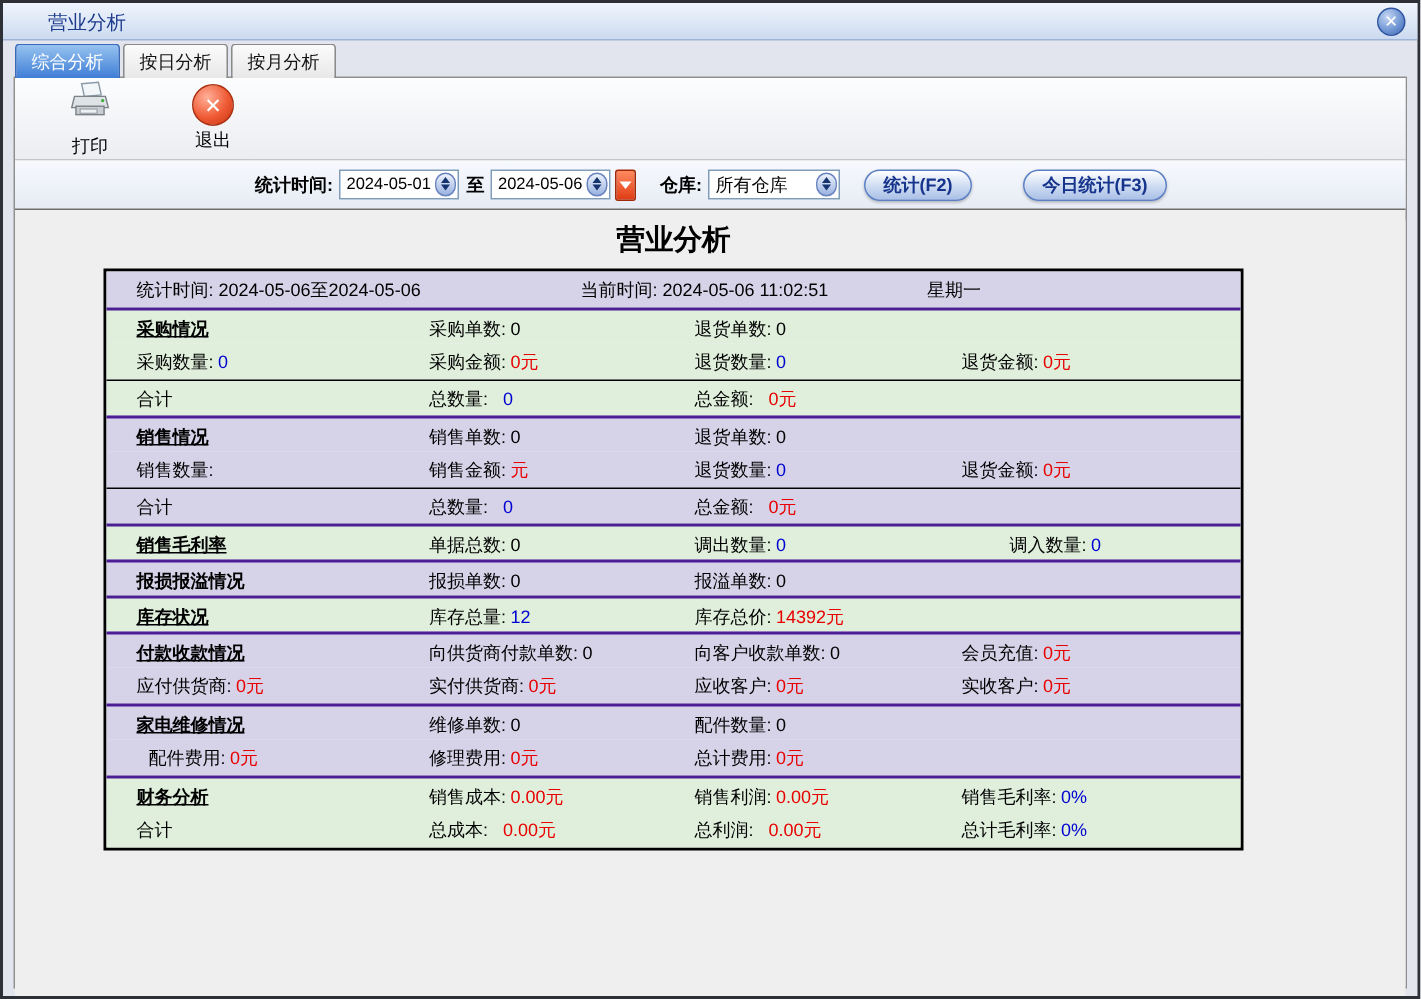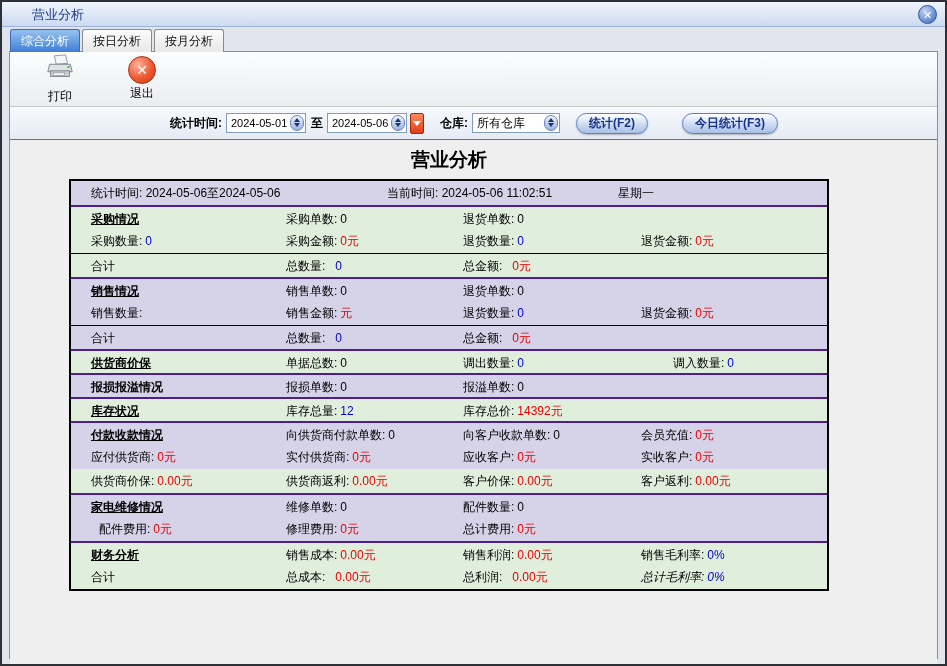--- a/index.html
+++ b/index.html
@@ -165,21 +165,21 @@
             <div class="t-cell" style="left: 215px;"><span class="t-lab">销售金额:</span><span class="t-val vr">元</span></div>
             <div class="t-cell" style="left: 392px;"><span class="t-lab">退货数量:</span><span class="t-val vb">0</span></div>
             <div class="t-cell" style="left: 570px;"><span class="t-lab">退货金额:</span><span class="t-val vr">0元</span></div>
           </div>
           <div class="t-row bg-l bt1">
             <div class="t-cell" style="left: 20px;"><span class="t-lab">合计</span></div>
             <div class="t-cell" style="left: 215px;"><span class="t-lab">总数量:</span><span class="t-val vb vg">0</span></div>
             <div class="t-cell" style="left: 392px;"><span class="t-lab">总金额:</span><span class="t-val vr vg">0元</span></div>
           </div>
           <div class="t-row bg-g bt2">
-            <div class="t-cell" style="left: 20px;"><span class="t-lab sec u">供货商价保</span></div>
+            <div class="t-cell" style="left: 20px;"><span class="t-lab sec u">销售毛利率</span></div>
             <div class="t-cell" style="left: 215px;"><span class="t-lab">单据总数:</span><span class="t-val">0</span></div>
             <div class="t-cell" style="left: 392px;"><span class="t-lab">调出数量:</span><span class="t-val vb">0</span></div>
             <div class="t-cell" style="left: 602px;"><span class="t-lab">调入数量:</span><span class="t-val vb">0</span></div>
           </div>
           <div class="t-row bg-l bt2">
             <div class="t-cell" style="left: 20px;"><span class="t-lab sec">报损报溢情况</span></div>
             <div class="t-cell" style="left: 215px;"><span class="t-lab">报损单数:</span><span class="t-val">0</span></div>
             <div class="t-cell" style="left: 392px;"><span class="t-lab">报溢单数:</span><span class="t-val">0</span></div>
           </div>
           <div class="t-row bg-g bt2">
@@ -192,45 +192,39 @@
             <div class="t-cell" style="left: 215px;"><span class="t-lab">向供货商付款单数:</span><span class="t-val">0</span></div>
             <div class="t-cell" style="left: 392px;"><span class="t-lab">向客户收款单数:</span><span class="t-val">0</span></div>
             <div class="t-cell" style="left: 570px;"><span class="t-lab">会员充值:</span><span class="t-val vr">0元</span></div>
           </div>
           <div class="t-row bg-l">
             <div class="t-cell" style="left: 20px;"><span class="t-lab">应付供货商:</span><span class="t-val vr">0元</span></div>
             <div class="t-cell" style="left: 215px;"><span class="t-lab">实付供货商:</span><span class="t-val vr">0元</span></div>
             <div class="t-cell" style="left: 392px;"><span class="t-lab">应收客户:</span><span class="t-val vr">0元</span></div>
             <div class="t-cell" style="left: 570px;"><span class="t-lab">实收客户:</span><span class="t-val vr">0元</span></div>
           </div>
-          <div class="t-row bg-g">
-            <div class="t-cell" style="left: 20px;"><span class="t-lab">供货商价保:</span><span class="t-val vr">0.00元</span></div>
-            <div class="t-cell" style="left: 215px;"><span class="t-lab">供货商返利:</span><span class="t-val vr">0.00元</span></div>
-            <div class="t-cell" style="left: 392px;"><span class="t-lab">客户价保:</span><span class="t-val vr">0.00元</span></div>
-            <div class="t-cell" style="left: 570px;"><span class="t-lab">客户返利:</span><span class="t-val vr">0.00元</span></div>
-          </div>
           <div class="t-row bg-l bt2">
             <div class="t-cell" style="left: 20px;"><span class="t-lab sec u">家电维修情况</span></div>
             <div class="t-cell" style="left: 215px;"><span class="t-lab">维修单数:</span><span class="t-val">0</span></div>
             <div class="t-cell" style="left: 392px;"><span class="t-lab">配件数量:</span><span class="t-val">0</span></div>
           </div>
           <div class="t-row bg-l">
             <div class="t-cell" style="left: 28px;"><span class="t-lab">配件费用:</span><span class="t-val vr">0元</span></div>
             <div class="t-cell" style="left: 215px;"><span class="t-lab">修理费用:</span><span class="t-val vr">0元</span></div>
             <div class="t-cell" style="left: 392px;"><span class="t-lab">总计费用:</span><span class="t-val vr">0元</span></div>
           </div>
           <div class="t-row bg-g bt2">
             <div class="t-cell" style="left: 20px;"><span class="t-lab sec u">财务分析</span></div>
             <div class="t-cell" style="left: 215px;"><span class="t-lab">销售成本:</span><span class="t-val vr">0.00元</span></div>
             <div class="t-cell" style="left: 392px;"><span class="t-lab">销售利润:</span><span class="t-val vr">0.00元</span></div>
             <div class="t-cell" style="left: 570px;"><span class="t-lab">销售毛利率:</span><span class="t-val vb">0%</span></div>
           </div>
           <div class="t-row bg-g">
             <div class="t-cell" style="left: 20px;"><span class="t-lab">合计</span></div>
             <div class="t-cell" style="left: 215px;"><span class="t-lab">总成本:</span><span class="t-val vr vg">0.00元</span></div>
             <div class="t-cell" style="left: 392px;"><span class="t-lab">总利润:</span><span class="t-val vr vg">0.00元</span></div>
-            <div class="t-cell" style="left: 570px; font-style: italic;"><span class="t-lab">总计毛利率:</span><span class="t-val vb">0%</span></div>
+            <div class="t-cell" style="left: 570px;"><span class="t-lab">总计毛利率:</span><span class="t-val vb">0%</span></div>
           </div>
         </div>
     </div>
 
   </div>
 </div>
 
 </body></html>

